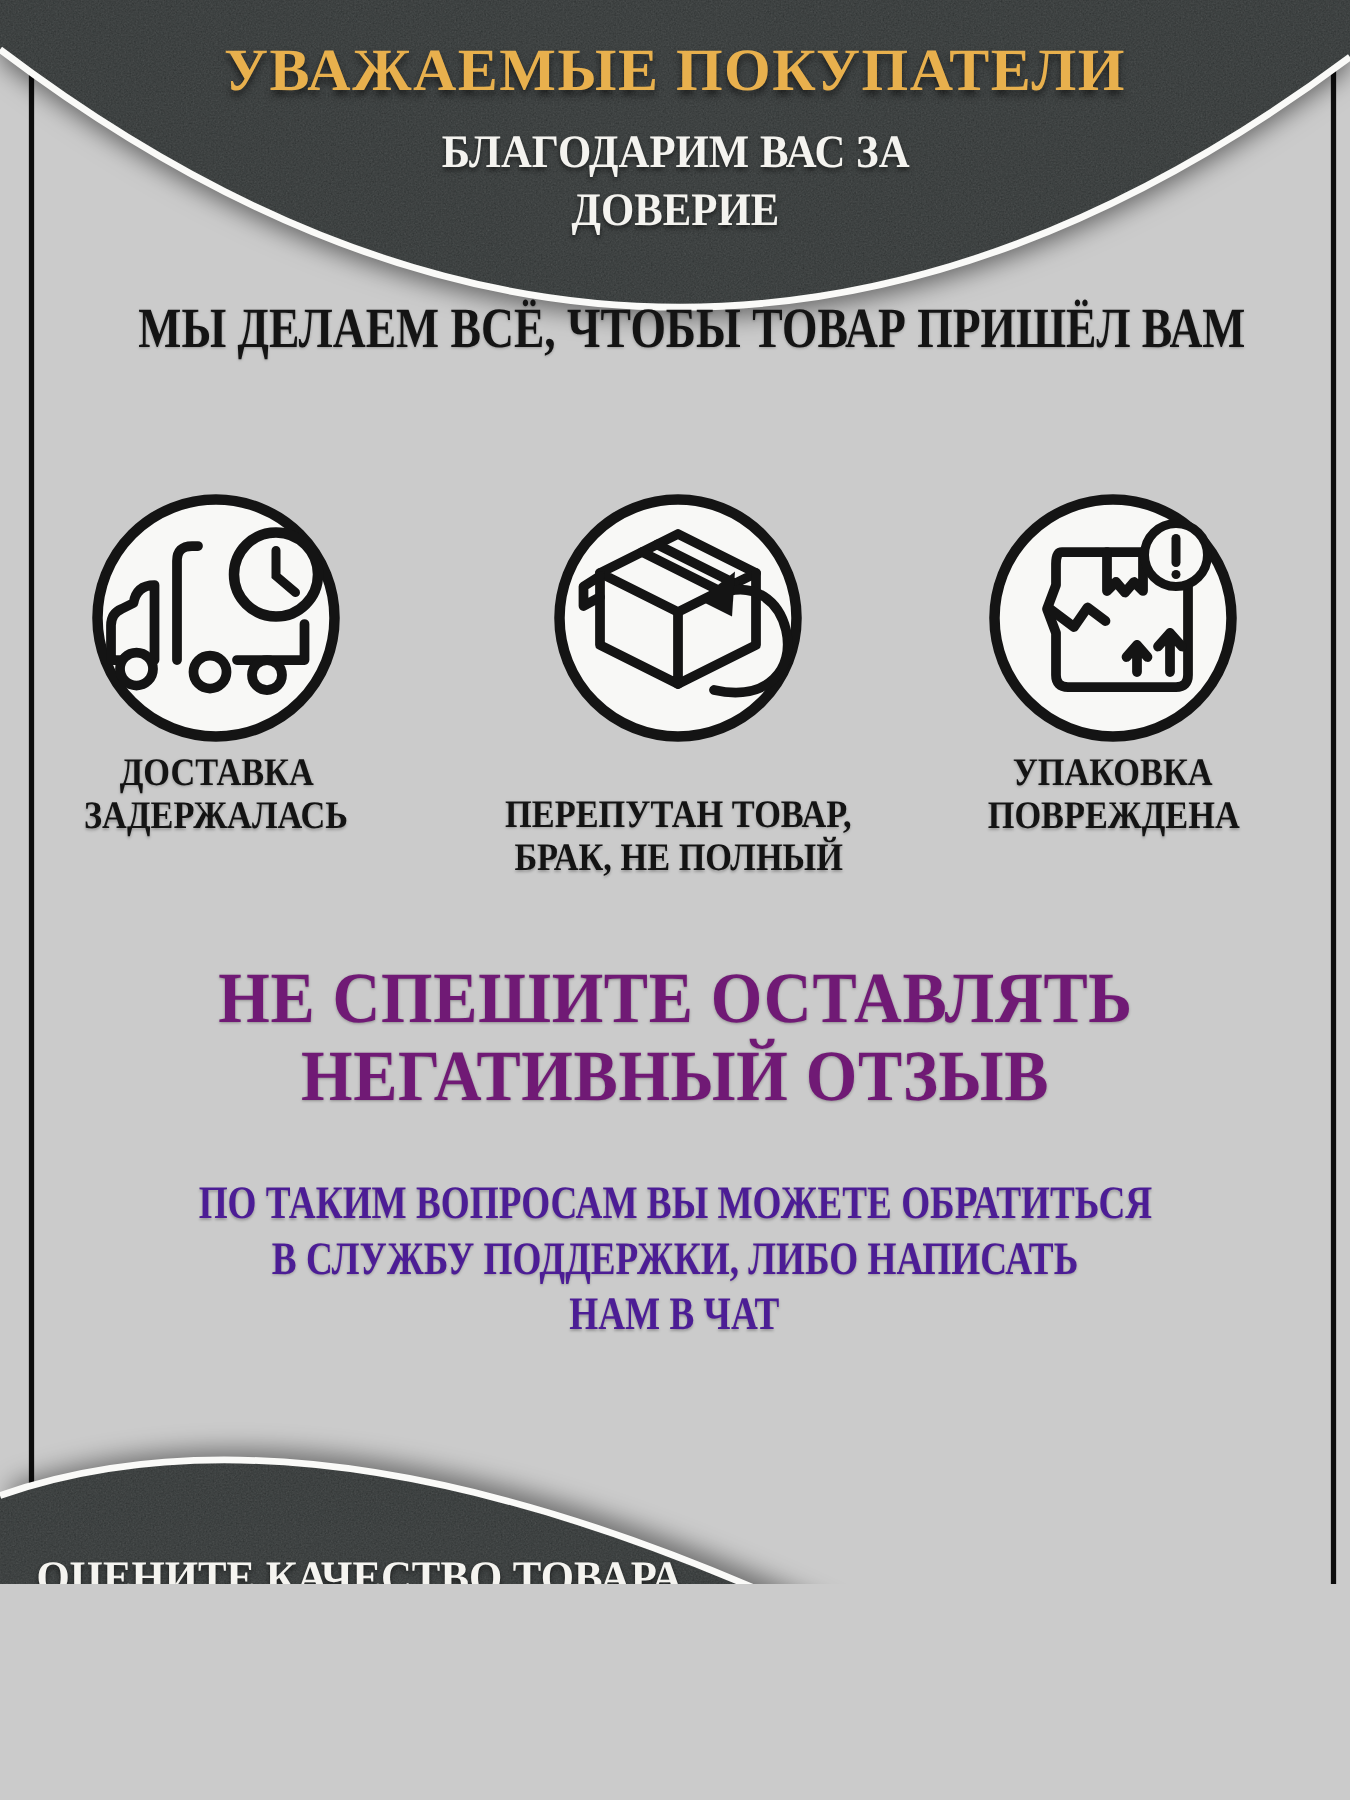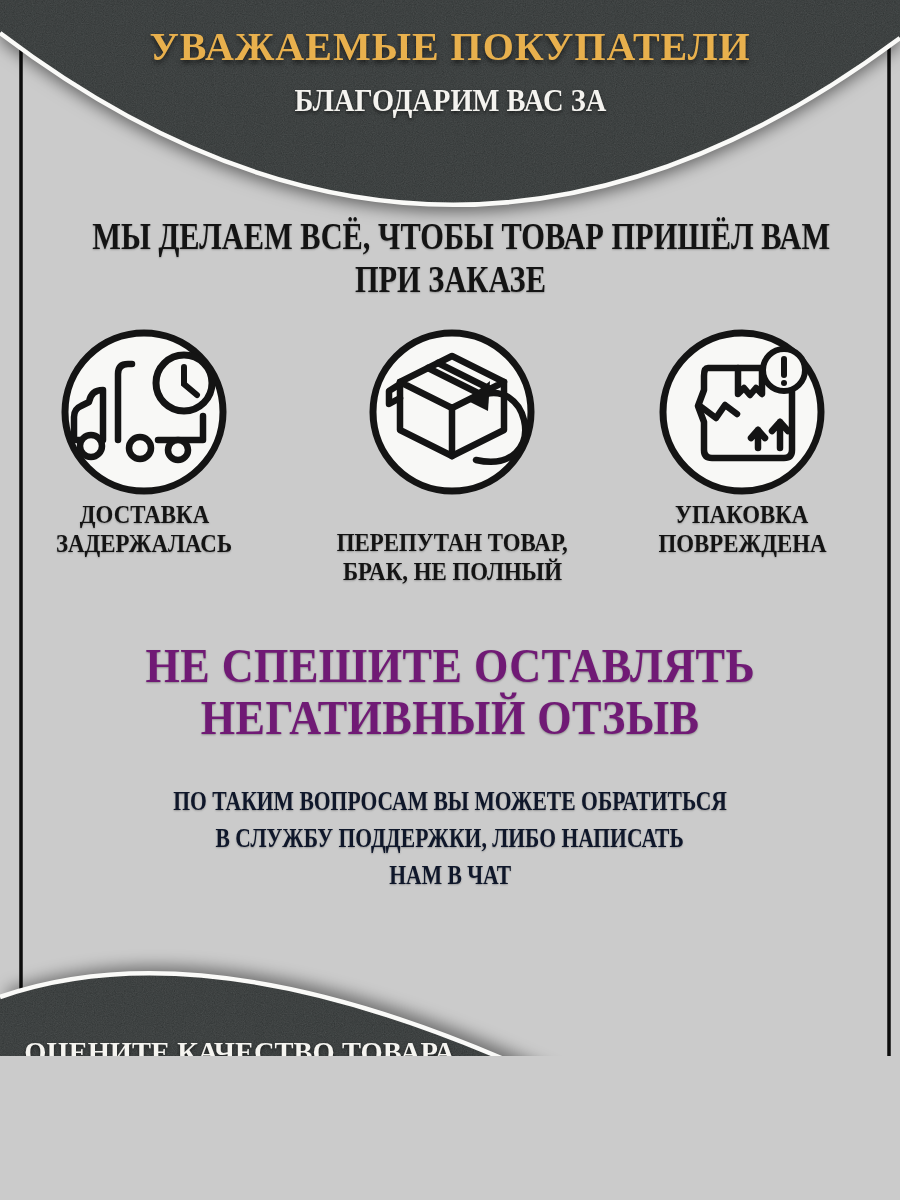--- a/index.html
+++ b/index.html
@@ -7,27 +7,27 @@
           background:#cbcbcb;font-family:"Liberation Serif","DejaVu Serif",serif;}
   .bg{position:absolute;left:0;top:0;width:900px;height:1200px;display:block;}
   .layer{position:absolute;left:0;width:900px;text-align:center;font-weight:bold;}
   .squeeze{display:inline-block;transform-origin:50% 50%;white-space:nowrap;}
 
   .gold-title{top:23px;font-size:40px;line-height:48px;color:#E8B04D;
               letter-spacing:1px;text-shadow:0 3px 5px rgba(0,0,0,.55);}
   .subtitle{top:81px;font-size:31px;line-height:39px;color:#F4F3EF;
             text-shadow:0 2px 4px rgba(0,0,0,.55);}
   .subtitle .squeeze{transform:scaleX(.92);}
-  .intro{top:215px;font-size:38px;line-height:43px;color:#141414;
+  .intro{top:198px;font-size:38px;line-height:43px;color:#141414;
          text-shadow:0 1px 2px rgba(0,0,0,.25);}
   .intro .squeeze{transform:scaleX(.80);}
   .heading{top:640px;font-size:48px;line-height:52px;color:#701a75;
            text-shadow:0 1px 2px rgba(0,0,0,.3);letter-spacing:.5px;}
   .heading .squeeze{transform:scaleX(.92);}
-  .support{top:783px;font-size:27px;line-height:37px;color:#0f172a;
+  .support{top:783px;font-size:31px;line-height:37px;color:#4c1d95;
            text-shadow:0 1px 2px rgba(0,0,0,.25);}
   .support .squeeze{transform:scaleX(.80);}
 
   .issue-icon{position:absolute;top:326px;width:172px;height:172px;}
   .issue-icon svg{display:block;width:172px;height:172px;}
   #icon1{left:58px;} #icon2{left:366px;} #icon3{left:656px;}
   .issue-label{position:absolute;top:500px;width:320px;text-align:center;
                font-weight:bold;font-size:26px;line-height:29px;color:#141414;
                text-shadow:0 1px 2px rgba(0,0,0,.25);}
   .issue-label .squeeze{transform:scaleX(.88);}
@@ -88,25 +88,25 @@
       <rect x="0" y="890" width="900" height="310" filter="url(#grain)" opacity="0.22"></rect>
     </g>
     <path d="M0,997 Q280,900 772,1200" stroke="#FAFAF8" stroke-width="4.5" fill="none"></path>
   </svg>
 
   <div class="layer gold-title">
     <span class="squeeze">УВАЖАЕМЫЕ ПОКУПАТЕЛИ</span>
   </div>
   <div class="layer subtitle">
     <div><span class="squeeze">БЛАГОДАРИМ ВАС ЗА</span></div>
+    <div><span class="squeeze">ДОВЕРИЕ</span></div>
   </div>
 
   <div class="layer intro">
     <div><span class="squeeze">МЫ ДЕЛАЕМ ВСЁ, ЧТОБЫ ТОВАР ПРИШЁЛ ВАМ</span></div>
-    <div><span class="squeeze">ПРИ ЗАКАЗЕ</span></div>
   </div>
 
   <div class="issue-icon" id="icon1">
     <svg viewBox="0 0 172 172">
       <circle cx="86" cy="86" r="79" fill="#F8F8F6" stroke="#141414" stroke-width="7"></circle>
       <g fill="none" stroke="#141414" stroke-width="6.5" stroke-linecap="round" stroke-linejoin="round">
         <path d="M16,114 V91 Q16,83 23,80 L31,76 Q33,64 45,64 L45,114 H16"></path>
         <path d="M60,114 V48 Q60,38 70,38 H74"></path>
         <path d="M100,114 H145 V90"></path>
       </g>

